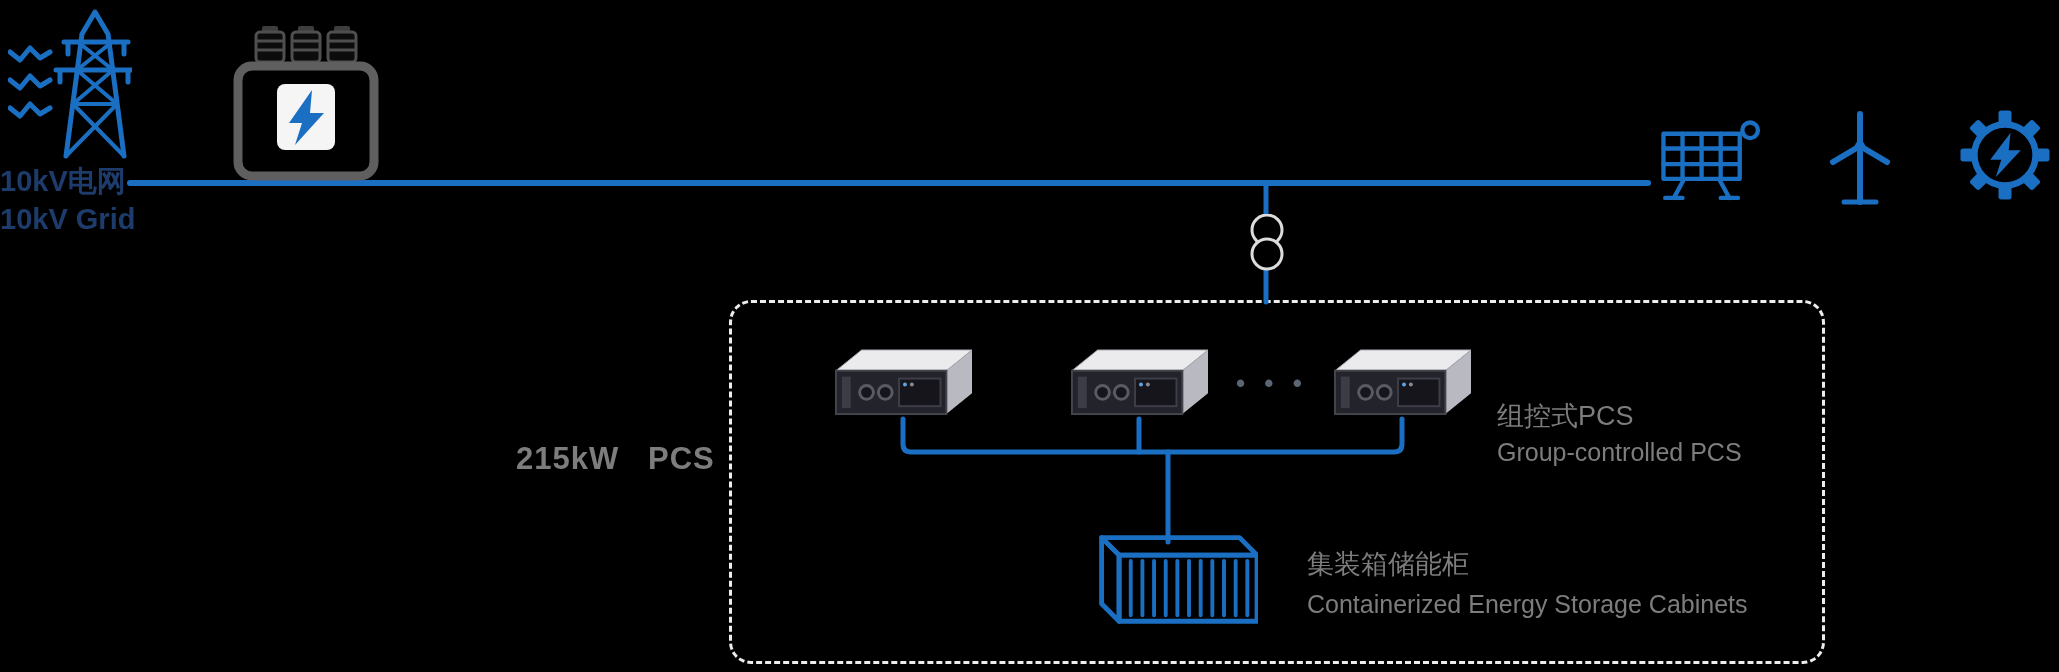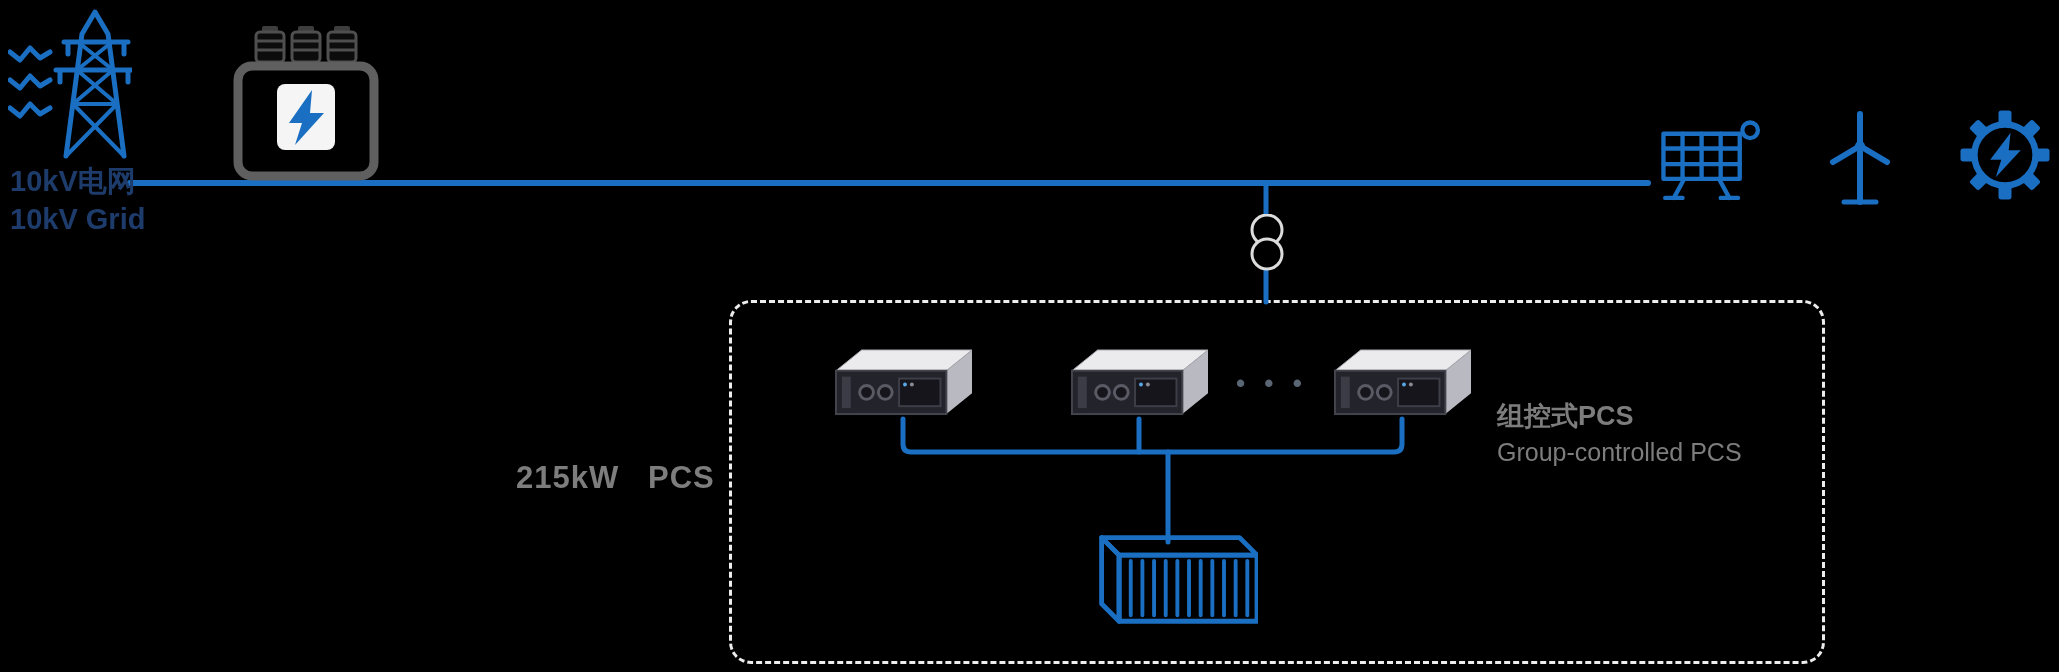--- a/index.html
+++ b/index.html
@@ -14,21 +14,21 @@
   *{margin:0;padding:0;box-sizing:border-box}
   html,body{background:var(--background)}
   body{font-family:"Liberation Sans",sans-serif}
   .stage{position:relative;width:2059px;height:672px;background:var(--background);overflow:hidden}
   .abs{position:absolute}
   .sb{stroke:var(--accent-blue);fill:none;stroke-linecap:round;stroke-linejoin:round}
   .fb{fill:var(--accent-blue)}
   .grid-label{color:var(--grid-text-navy);font-weight:700;font-size:29px;line-height:38px;white-space:nowrap}
   .ratio-label{color:var(--label-gray);font-weight:700;font-size:29px;letter-spacing:1px;white-space:nowrap}
   .power-label{color:var(--label-gray);font-weight:700;font-size:31px;white-space:pre;letter-spacing:1px}
-  .anno-zh{color:var(--label-gray);font-weight:700;font-size:27px;white-space:nowrap}
+  .anno-zh{color:var(--label-gray);font-weight:400;font-size:27px;white-space:nowrap}
   .anno-en{color:var(--label-gray);font-weight:400;font-size:25px;white-space:nowrap}
   .dots{color:var(--dot-gray);font-size:26px;font-weight:700;letter-spacing:6px;white-space:nowrap}
   .dashed-box{border:3px dashed var(--dashed-border);border-radius:22px}
   .lines{left:0;top:0;z-index:1}
   .icon{z-index:2}
   .txt{z-index:3}
 </style>
 </head>
 <body>
 
@@ -61,21 +61,21 @@
   <svg class="abs icon" style="left:8px;top:8px" width="124" height="152" viewBox="0 0 124 152">
     <path class="sb" stroke-width="5" d="M2,44 L12,52 L22,40 L32,50 L42,44"></path>
     <path class="sb" stroke-width="5" d="M2,72 L12,80 L22,68 L32,78 L42,72"></path>
     <path class="sb" stroke-width="5" d="M2,100 L12,108 L22,96 L32,106 L42,100"></path>
     <path class="sb" stroke-width="5" d="M58,148 L74,26 M116,148 L100,26 M74,26 L87,4 L100,26"></path>
     <path class="sb" stroke-width="5" d="M56,34 H120 M60,34 V46 M116,34 V46"></path>
     <path class="sb" stroke-width="5" d="M48,62 H124 M52,62 V74 M120,62 V74"></path>
     <path class="sb" stroke-width="4" d="M70,34 L105,62 M104,34 L69,62 M69,62 L109,96 M105,62 L65,96 M65,96 H109 M65,96 L116,148 M109,96 L58,148"></path>
   </svg>
 
-  <div class="abs txt" style="left:10px;top:162px">
+  <div class="abs txt" style="left:0;top:162px">
     <div class="grid-label">10kV电网</div>
     <div class="grid-label">10kV Grid</div>
   </div>
 
   <svg class="abs icon" style="left:232px;top:24px" width="148" height="158" viewBox="0 0 148 158">
     <g>
       <g>
         <rect x="30" y="2" width="16" height="7" rx="2" fill="#3d3d3d"></rect>
         <rect x="24" y="8" width="28" height="30" rx="4" fill="#0c0c0c" stroke="#4f4f4f" stroke-width="3"></rect>
         <path d="M24,17 H52 M24,26 H52" stroke="#4f4f4f" stroke-width="3" fill="none"></path>
@@ -107,34 +107,38 @@
     </svg>
   <svg class="abs icon" style="left:1070px;top:346px" width="138" height="74" viewBox="0 0 140 75">
       <use href="#pcs-unit"></use>
     </svg>
   <svg class="abs icon" style="left:1333px;top:346px" width="138" height="74" viewBox="0 0 140 75">
       <use href="#pcs-unit"></use>
     </svg>
 
   <div class="abs txt dots" style="left:1236px;top:368px">• • •</div>
 
-  <div class="abs txt power-label" style="left:516px;top:460px">215kW   PCS</div>
+  <div class="abs txt power-label" style="left:516px;top:441px">215kW   PCS</div>
 
   <div class="abs txt" style="left:1497px;top:398px">
     <div class="anno-zh">组控式PCS</div>
     <div class="anno-en" style="margin-top:4px">Group-controlled PCS</div>
   </div>
 
   <svg class="abs icon" style="left:1088px;top:526px" width="170" height="102" viewBox="0 0 175 105">
     <polygon class="sb" stroke-width="5" points="32,30 14,12 156,12 174,30"></polygon>
     <polygon class="sb" stroke-width="5" points="32,30 14,12 14,80 32,98"></polygon>
     <rect class="sb" stroke-width="5" x="32" y="30" width="142" height="68"></rect>
     <path class="sb" stroke-width="4" d="M44,36 V92 M56,36 V92 M68,36 V92 M80,36 V92 M92,36 V92 M104,36 V92 M116,36 V92 M128,36 V92 M140,36 V92 M152,36 V92 M164,36 V92"></path>
   </svg>
 
+  <div class="abs txt" style="left:1307px;top:546px">
+    <div class="anno-zh">集装箱储能柜</div>
+    <div class="anno-en" style="margin-top:8px">Containerized Energy Storage Cabinets</div>
+  </div>
 
   <svg class="abs icon" style="left:1660px;top:118px" width="104" height="87" viewBox="0 0 120 100">
     <circle class="sb" stroke-width="5" cx="104" cy="14" r="9"></circle>
     <rect class="sb" stroke-width="5" x="4" y="18" width="88" height="52"></rect>
     <path class="sb" stroke-width="5" d="M26,18 V70 M48,18 V70 M70,18 V70 M4,35 H92 M4,53 H92"></path>
     <path class="sb" stroke-width="5" d="M28,70 L16,92 M68,70 L80,92 M6,92 H26 M70,92 H90"></path>
   </svg>
 
   <svg class="abs icon" style="left:1818px;top:108px" width="84" height="102" viewBox="0 0 84 102">
     <path class="sb" stroke-width="6" d="M42,44 V94"></path>

